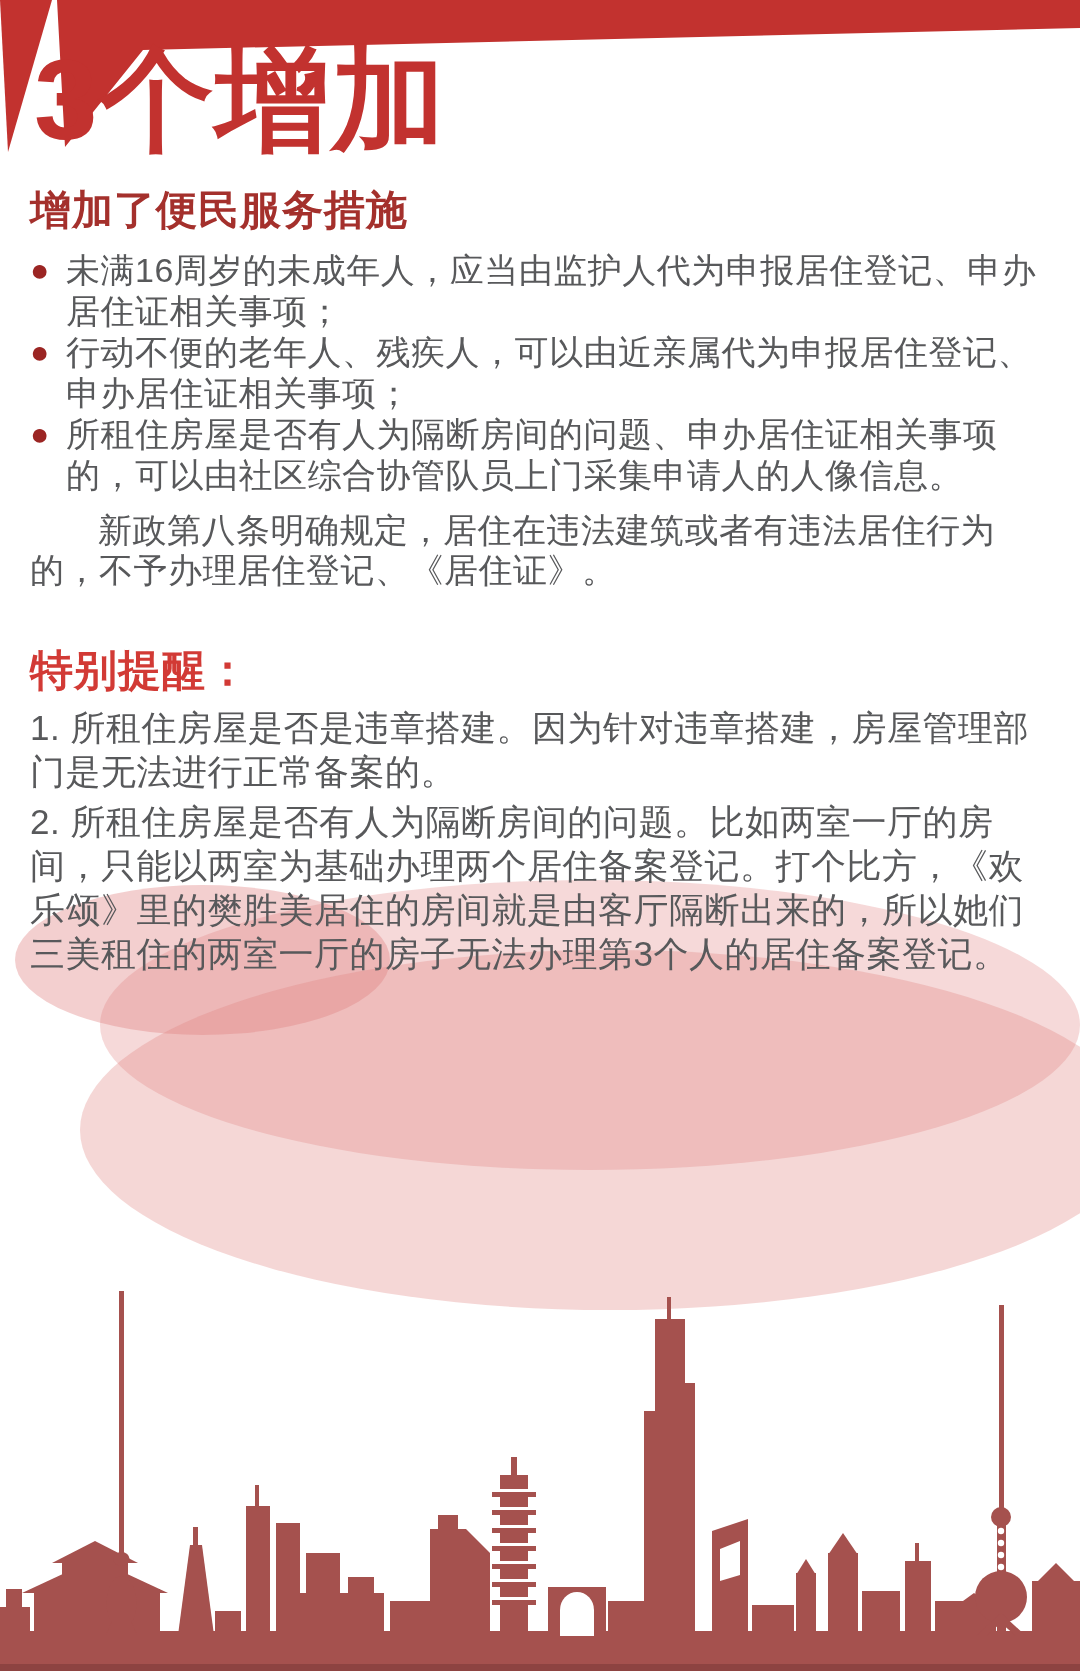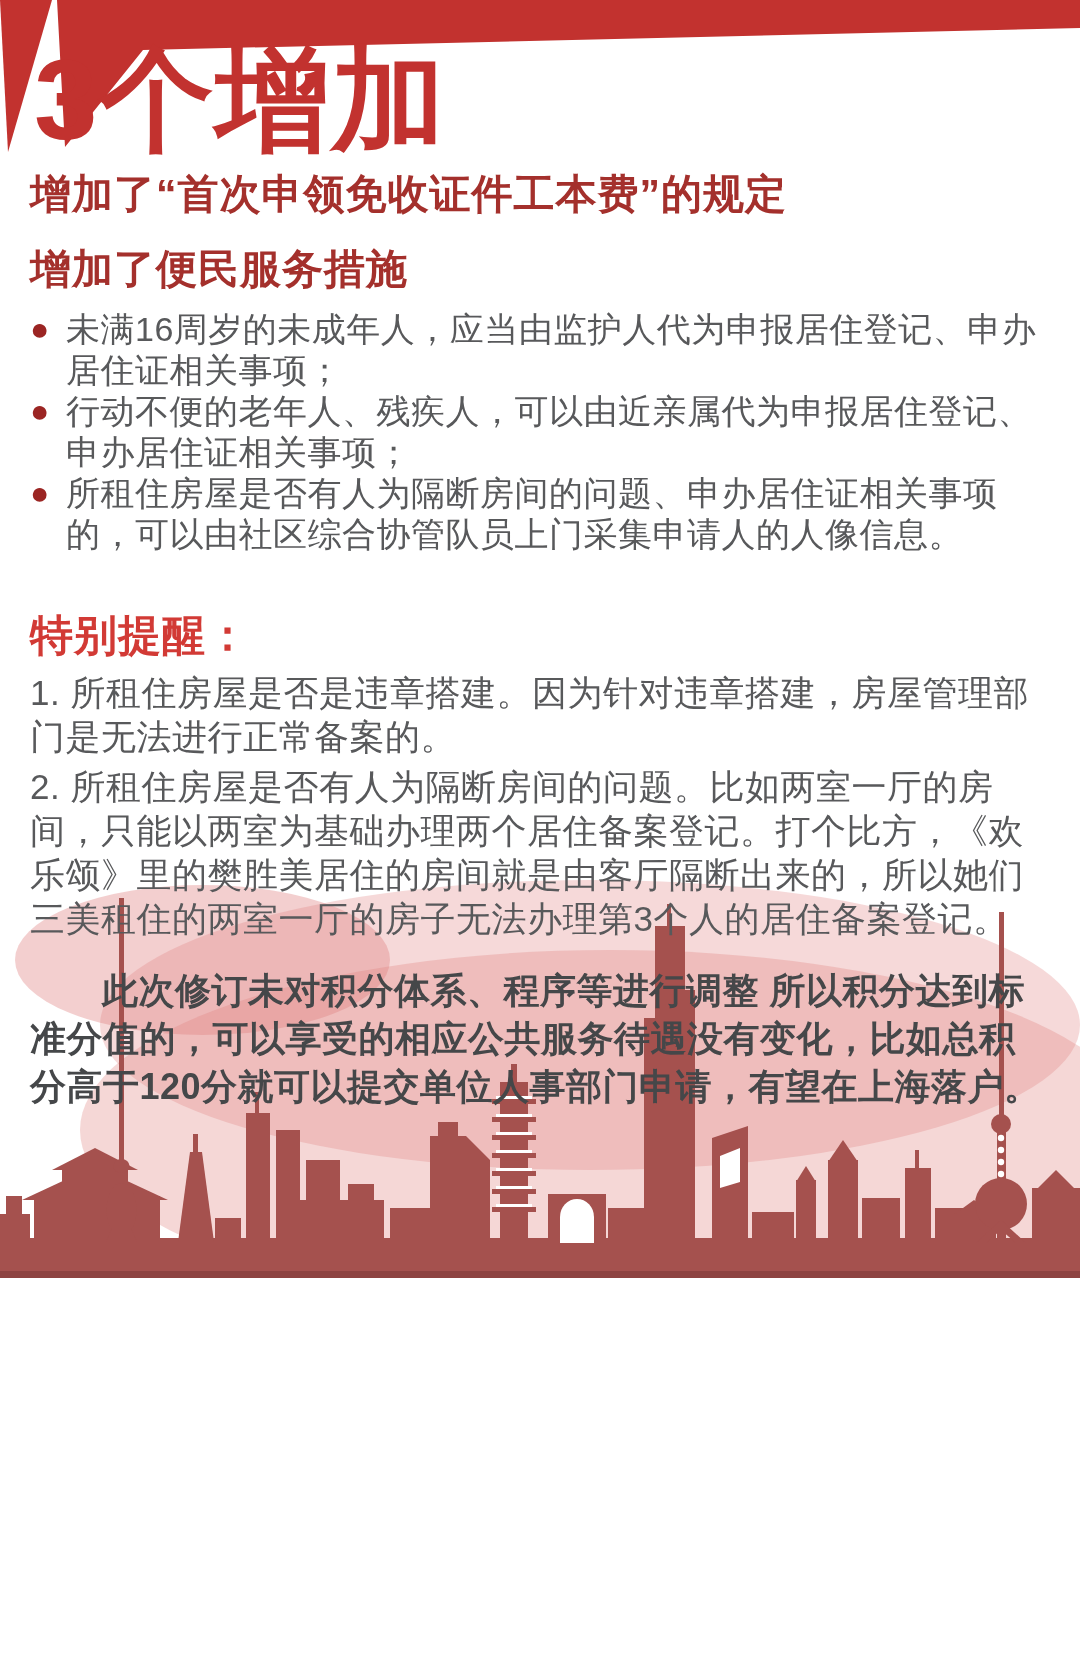--- a/index.html
+++ b/index.html
@@ -1,21 +1,21 @@
 <!DOCTYPE html>
 <html style="--banner-red: #c2322f; --title-red: #c2322f; --heading-red: #a4302c; --alert-red: #d23a35; --body-gray: #58595b; --bold-gray: #454749; --bullet-red: #9b2523; --pink-highlight: #e08280; --skyline-red: #a5514e; --skyline-base: #8d4341;"><head>
 <meta charset="utf-8">
 <style>
   html,body{margin:0;padding:0;}
   body{
     width:1080px;height:1671px;position:relative;overflow:hidden;
     background:#ffffff;
     font-family:"Liberation Sans","DejaVu Sans",sans-serif;
   }
-  .page{position:relative;width:1080px;height:1278px;overflow:hidden;}
+  .page{position:relative;width:1080px;height:1671px;overflow:hidden;}
 
   
   .banner-svg{position:absolute;top:0;left:0;z-index:3;pointer-events:none;}
   .ellipse{position:absolute;border-radius:50%;z-index:1;}
   .ellipse.e1{left:15px;top:885px;width:375px;height:150px;background:var(--pink-highlight);opacity:.38;}
   .ellipse.e2{left:100px;top:880px;width:980px;height:290px;background:var(--pink-highlight);opacity:.30;}
   .ellipse.e3{left:80px;top:950px;width:1060px;height:360px;background:var(--pink-highlight);opacity:.32;}
   .skyline-svg{position:absolute;left:0;bottom:0;z-index:2;pointer-events:none;}
 
   .content{position:relative;z-index:4;padding:0 30px;}
@@ -170,39 +170,38 @@
       <circle cx="1001" cy="276" r="3.2"></circle>
     </g>
 
     <rect x="0" y="373" width="1080" height="7" style="fill:var(--skyline-base)"></rect>
   </svg>
 
   <div class="content">
 
     <div class="main-title">3个增加</div>
 
-    <h2 class="sec sec1">增加了“首次申领免收证件工本费”的规定</h2>
 
     <h2 class="sec sec2">增加了便民服务措施</h2>
     <ul class="bullets">
       <li>
         <span class="dot">●</span>
         <span>未满16周岁的未成年人，应当由监护人代为申报居住登记、申办居住证相关事项；</span>
       </li>
       <li>
         <span class="dot">●</span>
         <span>行动不便的老年人、残疾人，可以由近亲属代为申报居住登记、申办居住证相关事项；</span>
       </li>
       <li>
         <span class="dot">●</span>
         <span>所租住房屋是否有人为隔断房间的问题、申办居住证相关事项的，可以由社区综合协管队员上门采集申请人的人像信息。</span>
       </li>
     </ul>
 
+    <p class="body">新政第八条明确规定，居住在违法建筑或者有违法居住行为的，不予办理居住登记、《居住证》。</p>
 
     <div class="reminder-title">特别提醒：</div>
     <p class="reminder-point first">1. 所租住房屋是否是违章搭建。因为针对违章搭建，房屋管理部门是无法进行正常备案的。</p>
     <p class="reminder-point">2. 所租住房屋是否有人为隔断房间的问题。比如两室一厅的房间，只能以两室为基础办理两个居住备案登记。打个比方，《欢乐颂》里的樊胜美居住的房间就是由客厅隔断出来的，所以她们三美租住的两室一厅的房子无法办理第3个人的居住备案登记。</p>
 
-    <p class="footer-note">此次修订未对积分体系、程序等进行调整 所以积分达到标准分值的，可以享受的相应公共服务待遇没有变化，比如总积分高于120分就可以提交单位人事部门申请，有望在上海落户。</p>
   </div>
 
 </div>
 
 </body></html>

